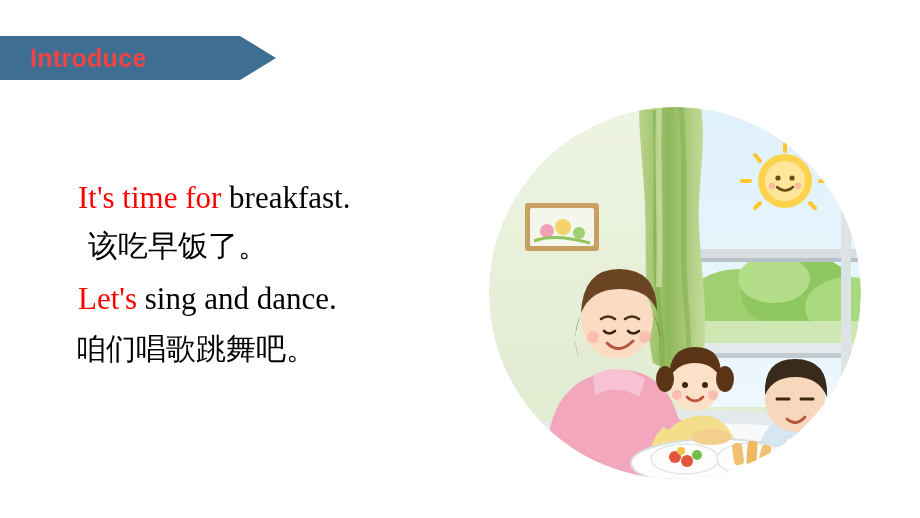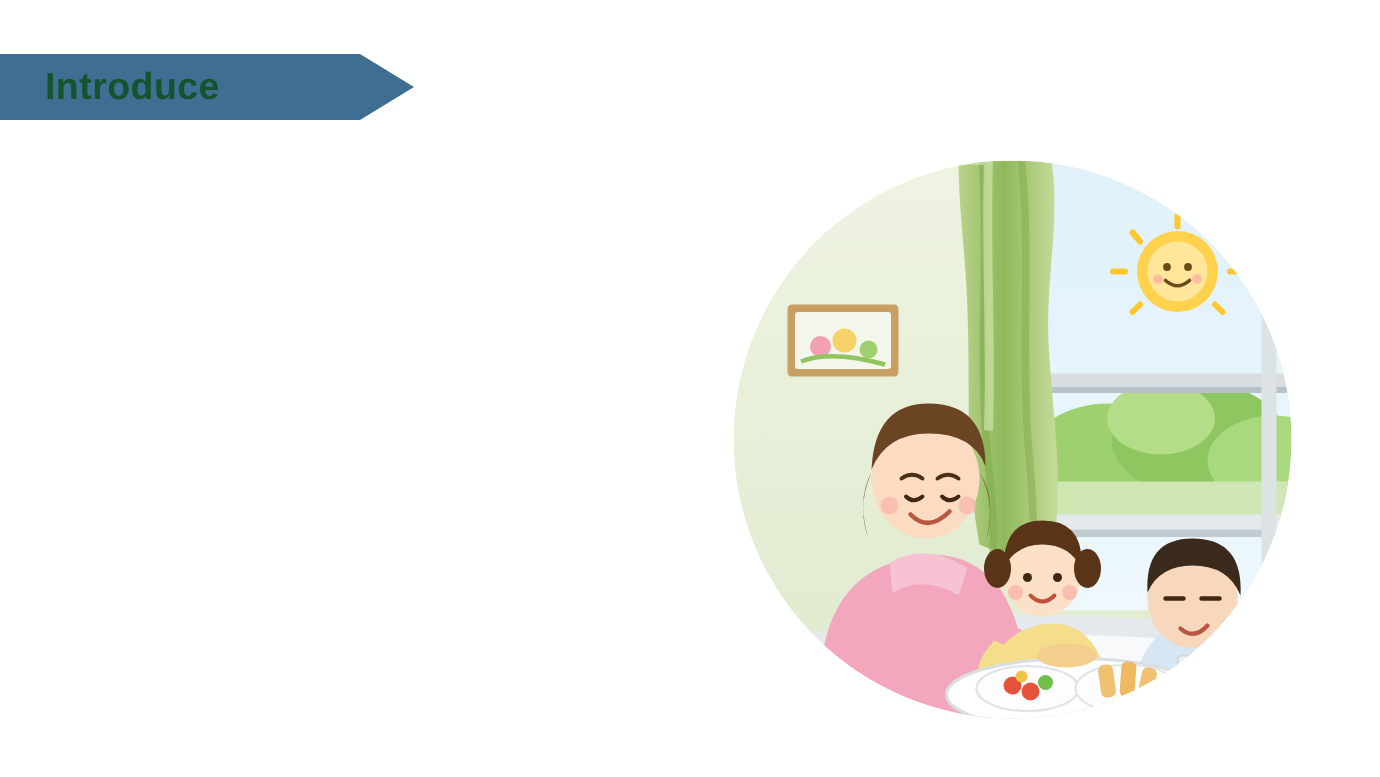--- a/index.html
+++ b/index.html
@@ -46,21 +46,21 @@
     border-top: 22px solid transparent;
     border-bottom: 22px solid transparent;
     border-left: 36px solid #3f6e93;
   }
   .banner-text {
     position: absolute;
     left: 30px;
     top: 0;
     height: 44px;
     line-height: 44px;
-    color: #14532d;
+    color: #ef4444;
     font-size: 25px;
     font-weight: bold;
     font-family: "Liberation Sans", sans-serif;
     letter-spacing: 0.3px;
   }
 
   
   .text-block {
     position: absolute;
     left: 78px;
@@ -103,20 +103,26 @@
 <body>
 
 <div class="slide">
 
   <div class="banner">
     <div class="banner-body"></div>
     <div class="banner-arrow"></div>
     <div class="banner-text">Introduce</div>
   </div>
 
+  <div class="text-block">
+    <div class="line line-en1"><span class="red">It's time for</span><span> breakfast.</span></div>
+    <div class="line line-zh1"><span> 该吃早饭了。</span></div>
+    <div class="line line-en2"><span class="red">Let's</span><span> sing and dance.</span></div>
+    <div class="line line-zh2"><span>咱们唱歌跳舞吧。</span></div>
+  </div>
 
   <div class="photo">
     <svg width="372" height="372" viewBox="0 0 372 372" xmlns="http://www.w3.org/2000/svg">
       <defs>
         <clipPath id="circleClip">
           <circle cx="186" cy="186" r="186"></circle>
         </clipPath>
         <linearGradient id="wallGrad" x1="0" y1="0" x2="0" y2="1">
           <stop offset="0%" stop-color="#eef4e2"></stop>
           <stop offset="100%" stop-color="#dfeacd"></stop>

